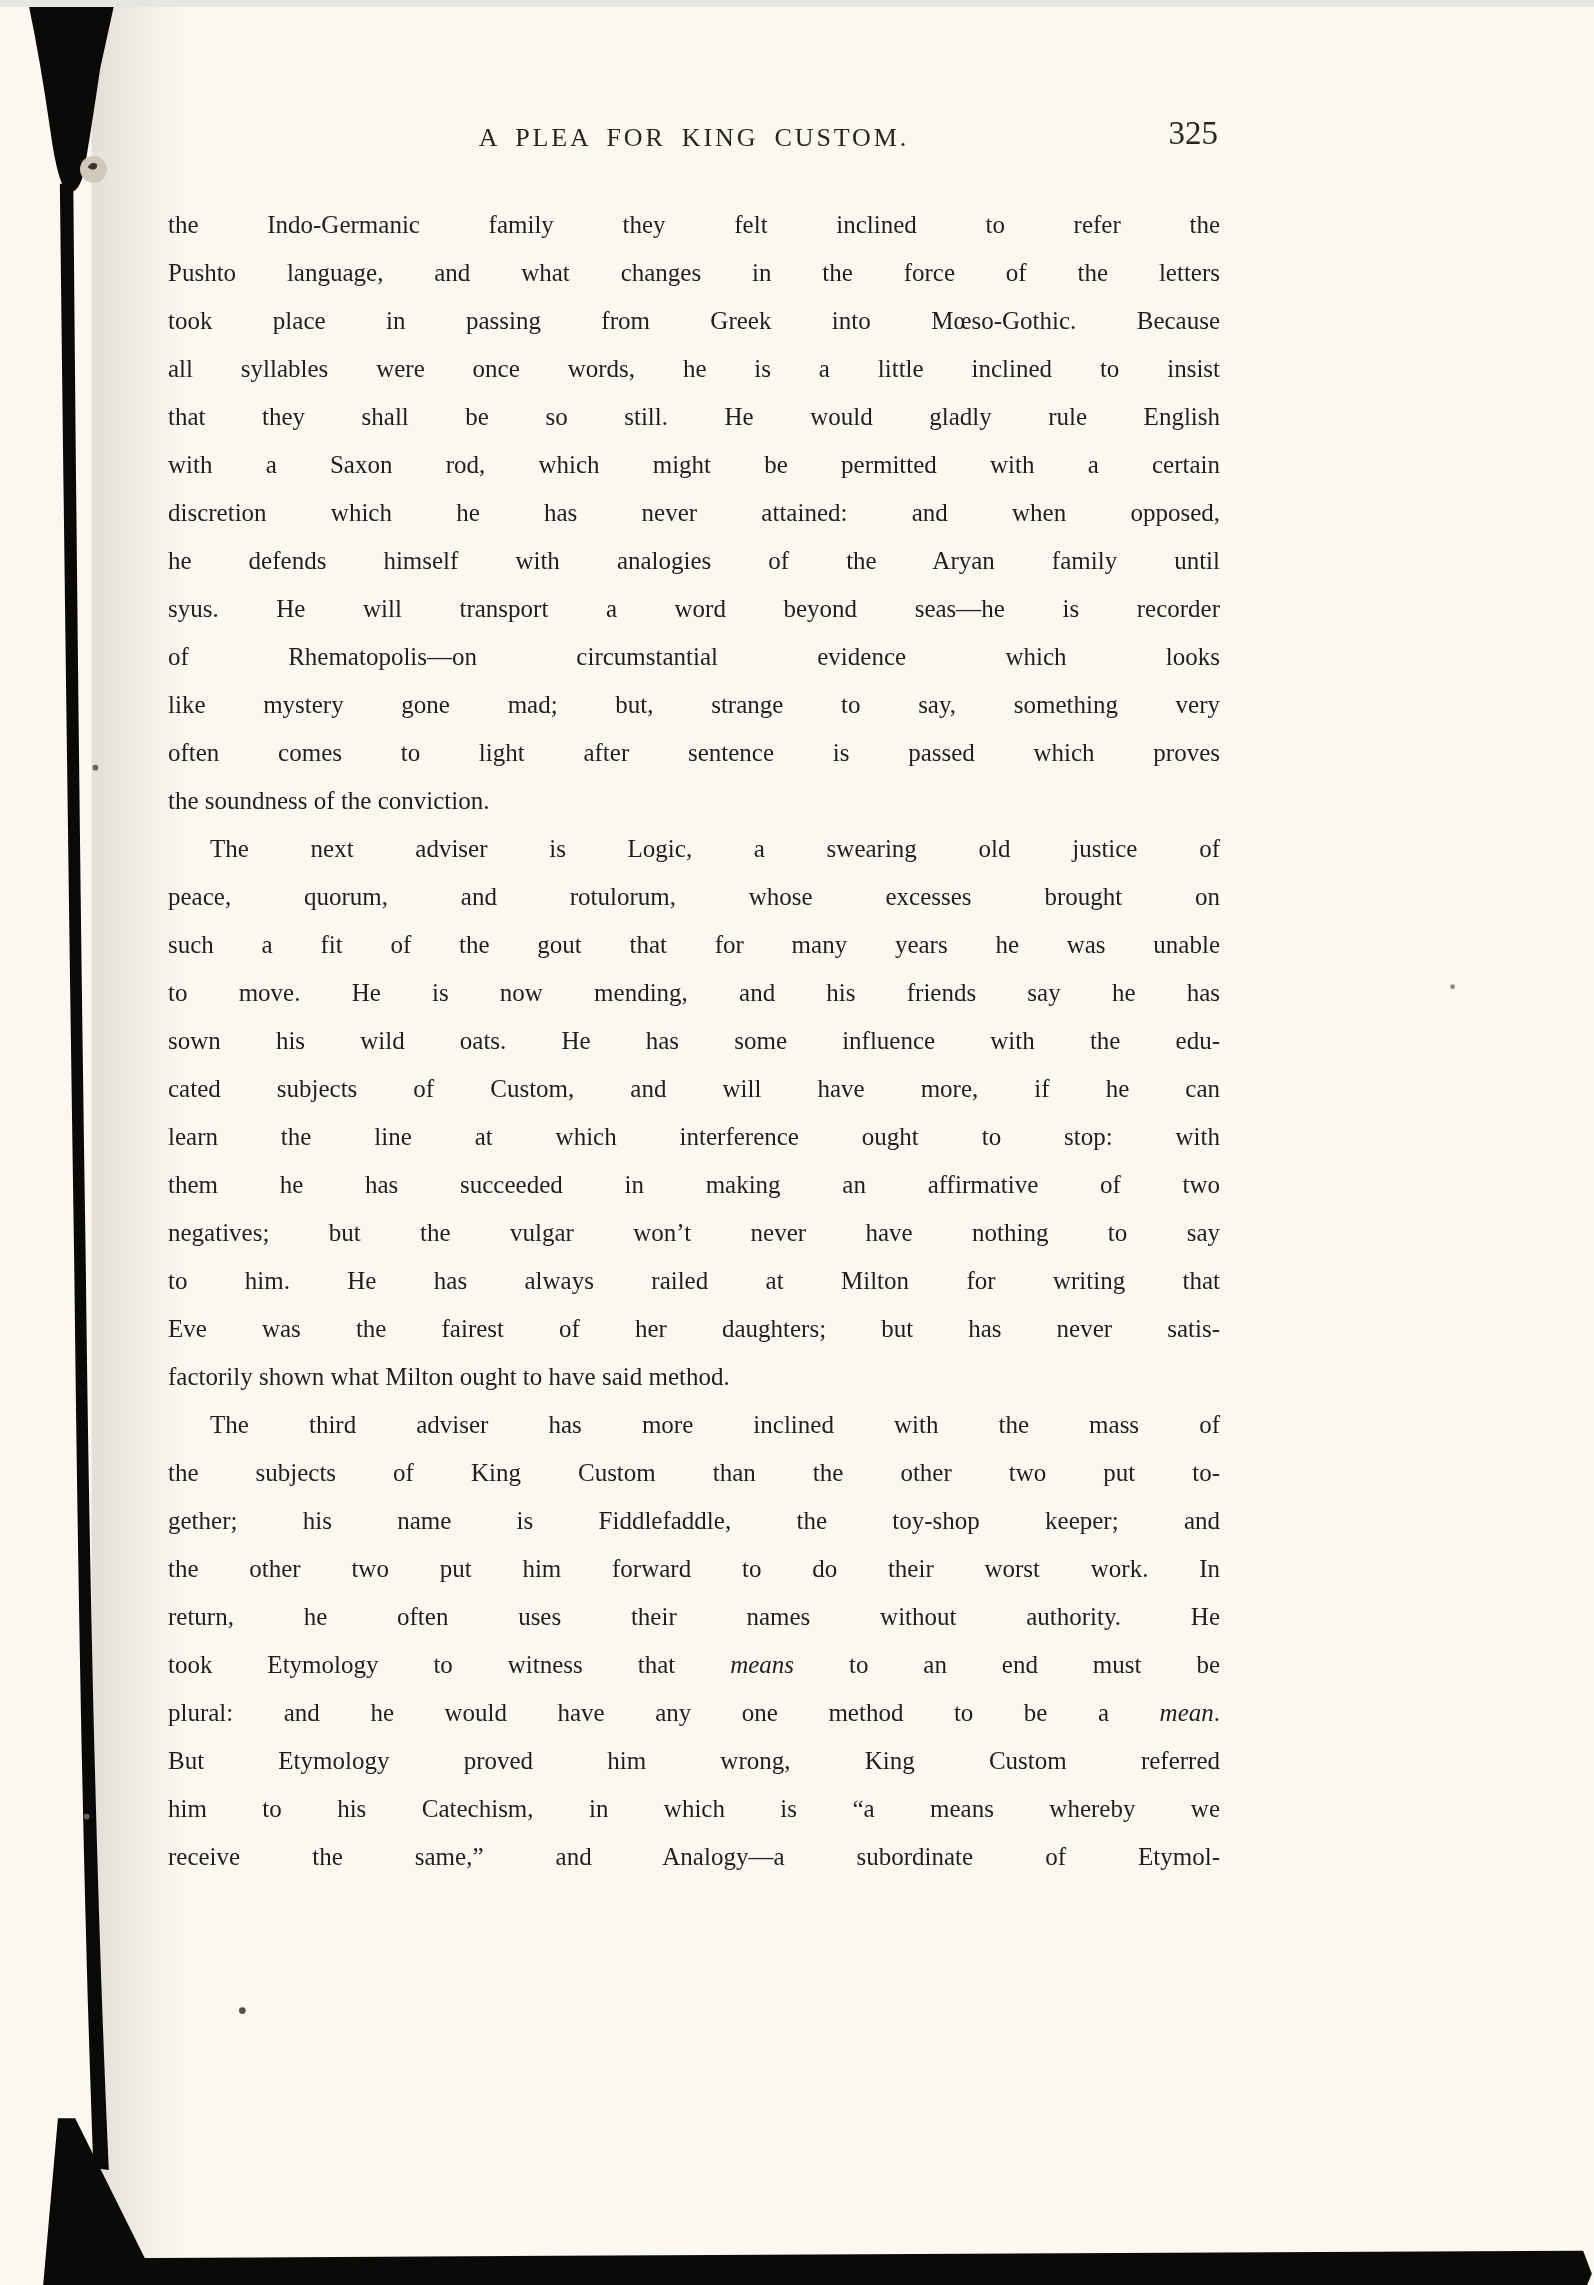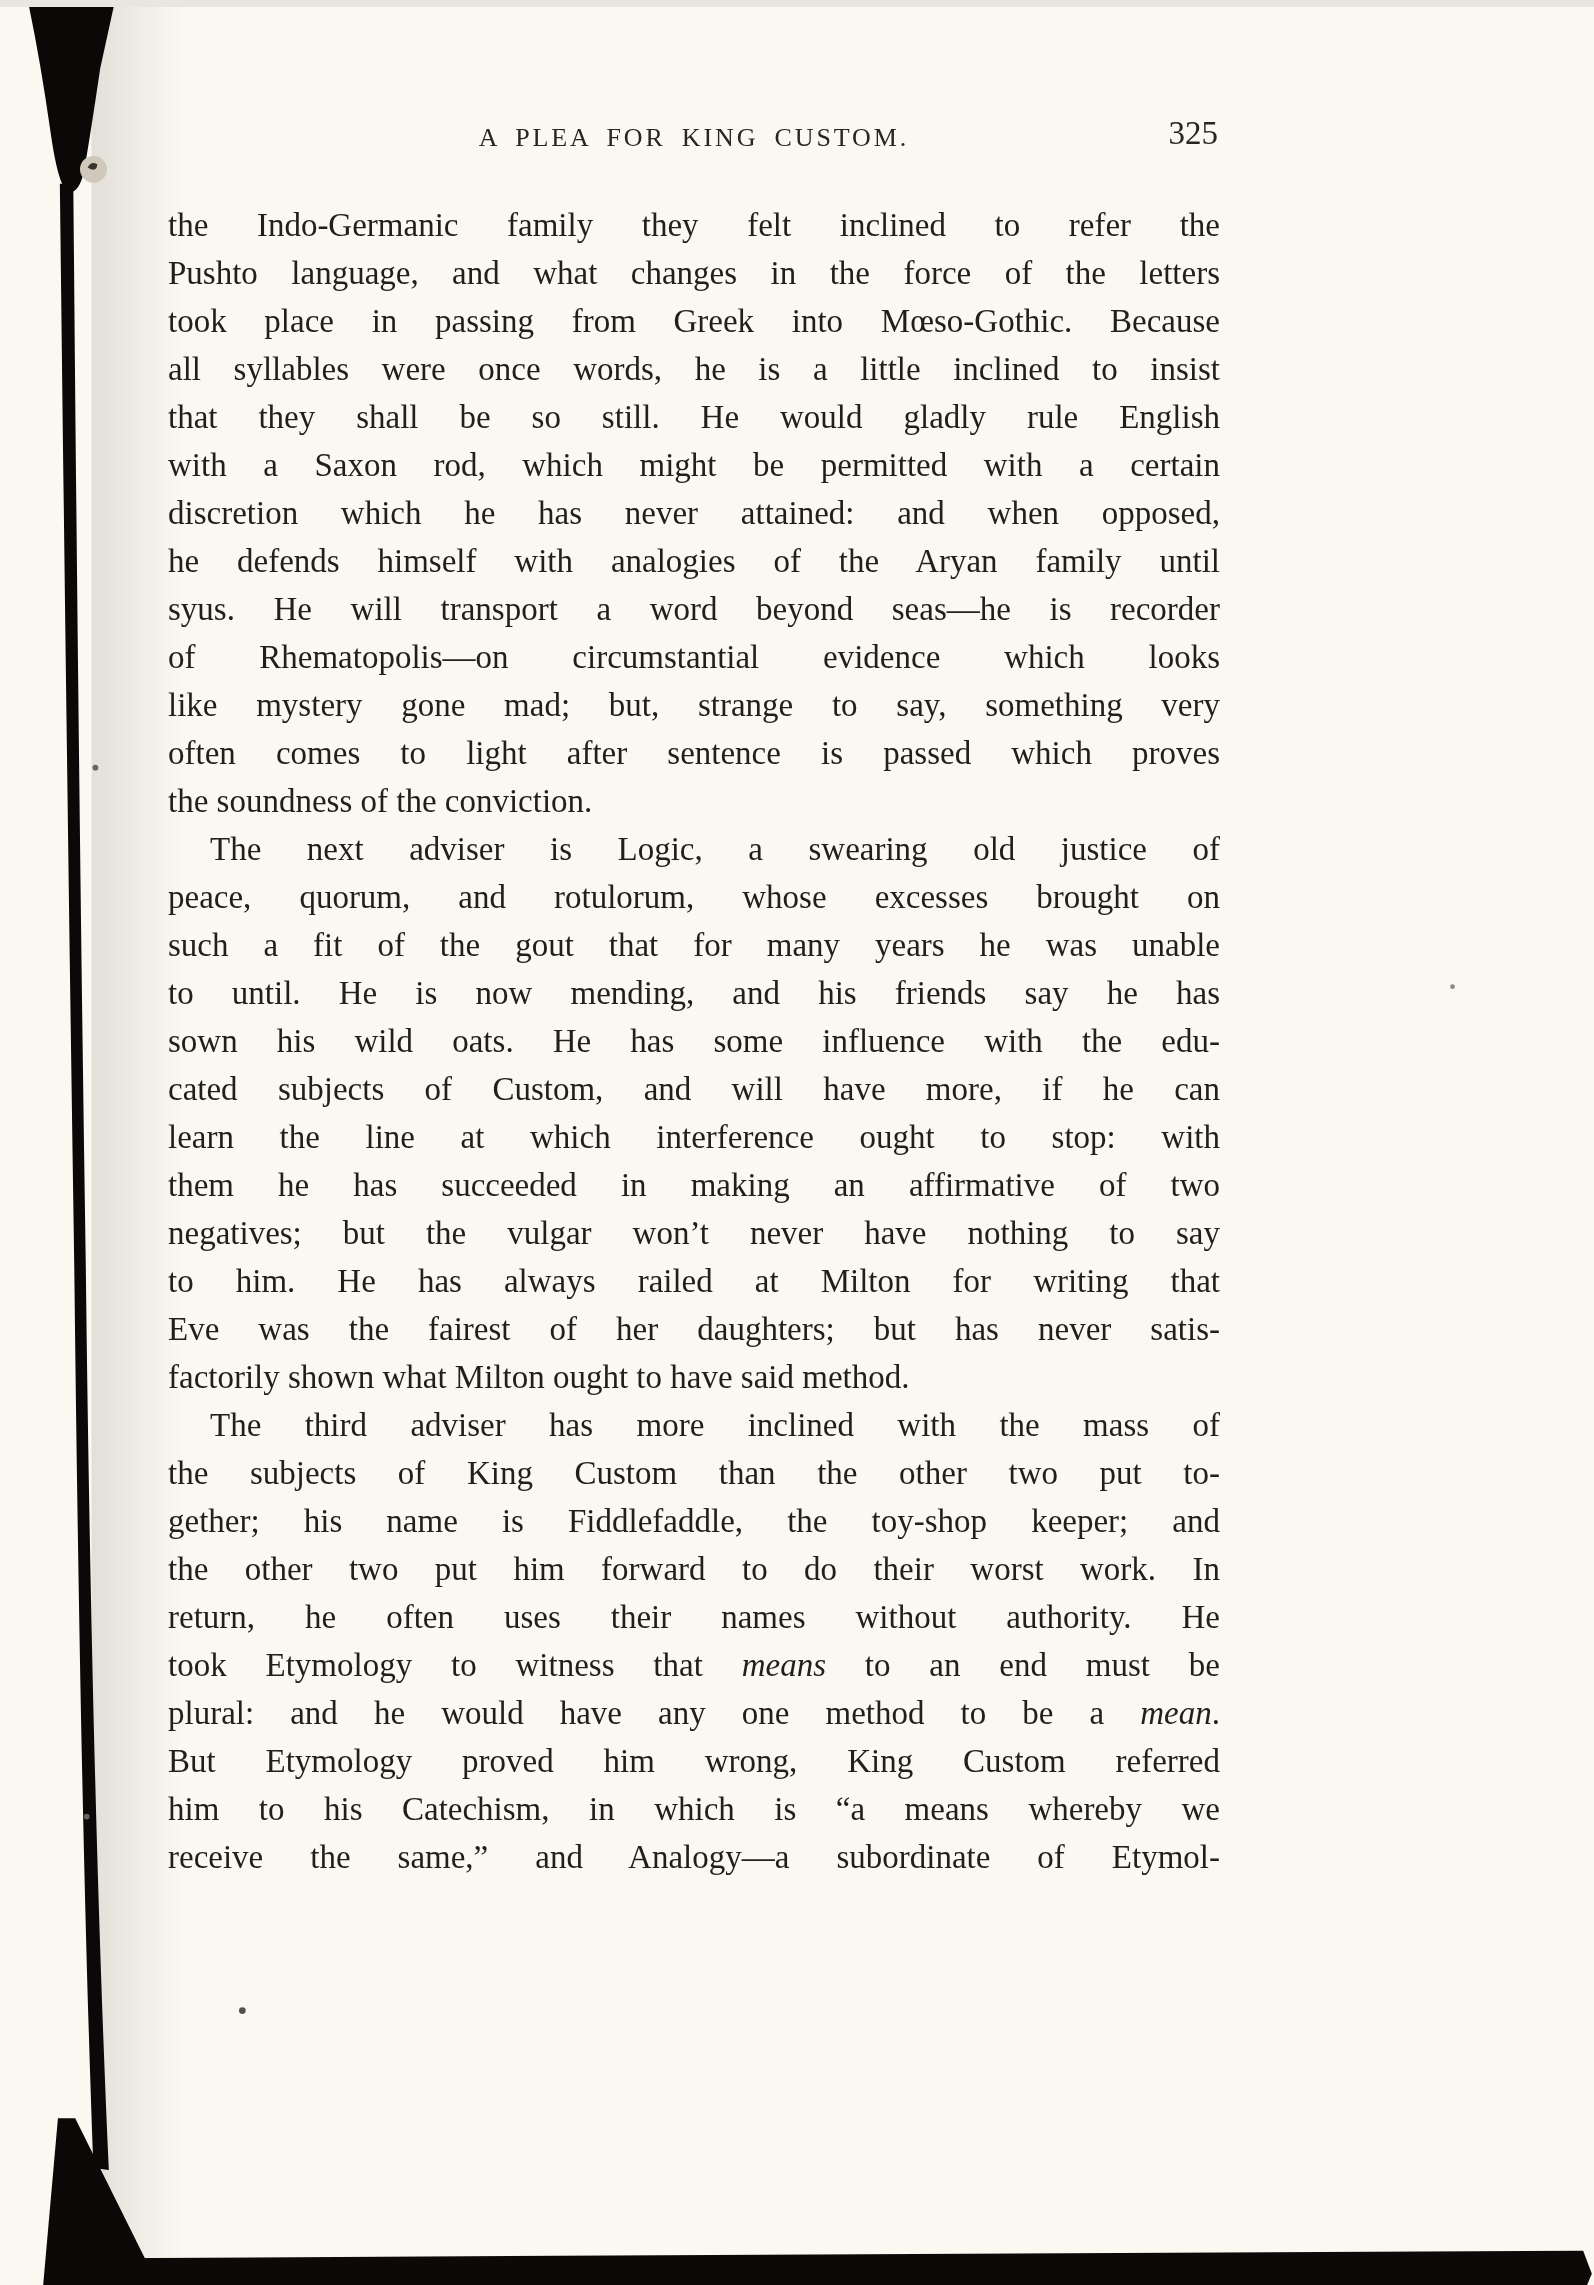--- a/index.html
+++ b/index.html
@@ -44,21 +44,21 @@
     top: 1.9px;
     font-size: 33px;
     color: #2a251f;
     text-align: center;
   }
   .text-block {
     position: absolute;
     left: 168px;
     top: 194px;
     width: 1052px;
-    font-size: 33px;
+    font-size: 25px;
     line-height: 48px;
   }
   .line {
     text-align: justify;
     text-align-last: justify;
     text-justify: inter-word;
     white-space: normal;
   }
   .line.no-justify { text-align-last: left; }
   .line.indent { text-indent: 42px; }
@@ -111,21 +111,21 @@
       <div class="line"><span>discretion which he has never attained: and when opposed,</span></div>
       <div class="line"><span>he defends himself with analogies of the Aryan family until</span></div>
       <div class="line"><span>syus. He will transport a word beyond seas—he is recorder</span></div>
       <div class="line"><span>of Rhematopolis—on circumstantial evidence which looks</span></div>
       <div class="line"><span>like mystery gone mad; but, strange to say, something very</span></div>
       <div class="line"><span>often comes to light after sentence is passed which proves</span></div>
       <div class="line no-justify"><span>the soundness of the conviction.</span></div>
       <div class="line indent"><span>The next adviser is Logic, a swearing old justice of</span></div>
       <div class="line"><span>peace, quorum, and rotulorum, whose excesses brought on</span></div>
       <div class="line"><span>such a fit of the gout that for many years he was unable</span></div>
-      <div class="line"><span>to until. He is now mending, and his friends say he has</span></div>
+      <div class="line"><span>to move. He is now mending, and his friends say he has</span></div>
       <div class="line"><span>sown his wild oats. He has some influence with the edu-</span></div>
       <div class="line"><span>cated subjects of Custom, and will have more, if he can</span></div>
       <div class="line"><span>learn the line at which interference ought to stop: with</span></div>
       <div class="line"><span>them he has succeeded in making an affirmative of two</span></div>
       <div class="line"><span>negatives; but the vulgar won’t never have nothing to say</span></div>
       <div class="line"><span>to him. He has always railed at Milton for writing that</span></div>
       <div class="line"><span>Eve was the fairest of her daughters; but has never satis-</span></div>
       <div class="line no-justify"><span>factorily shown what Milton ought to have said method.</span></div>
       <div class="line indent"><span>The third adviser has more inclined with the mass of</span></div>
       <div class="line"><span>the subjects of King Custom than the other two put to-</span></div>

